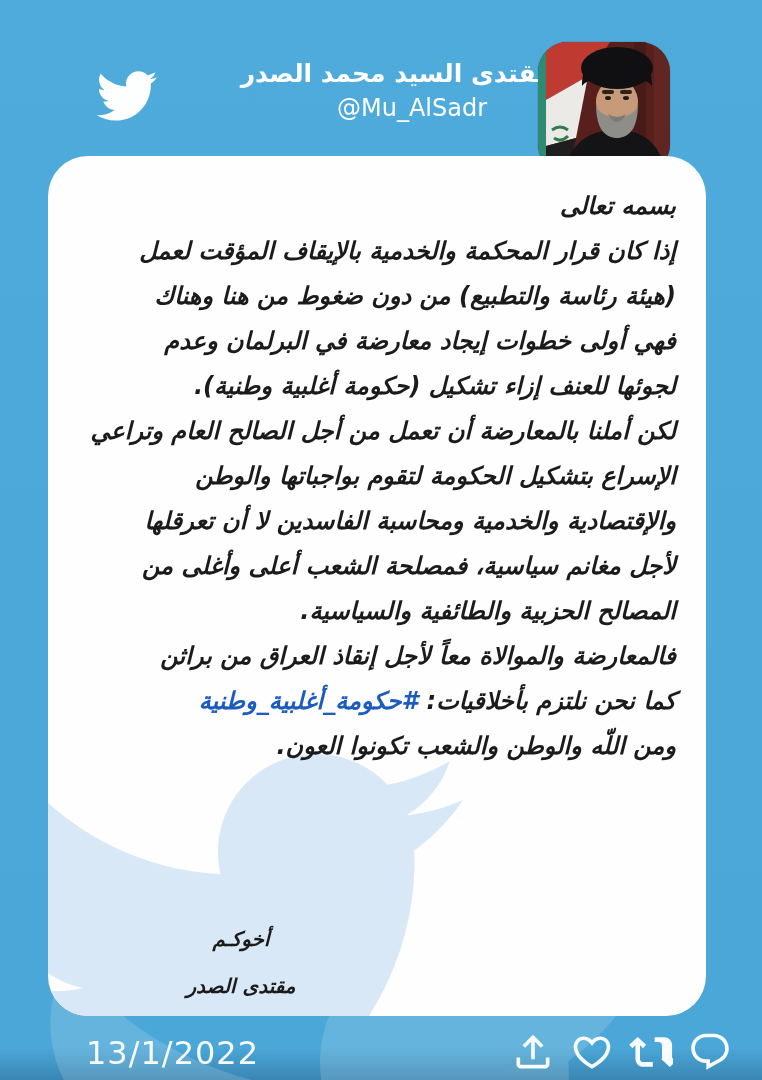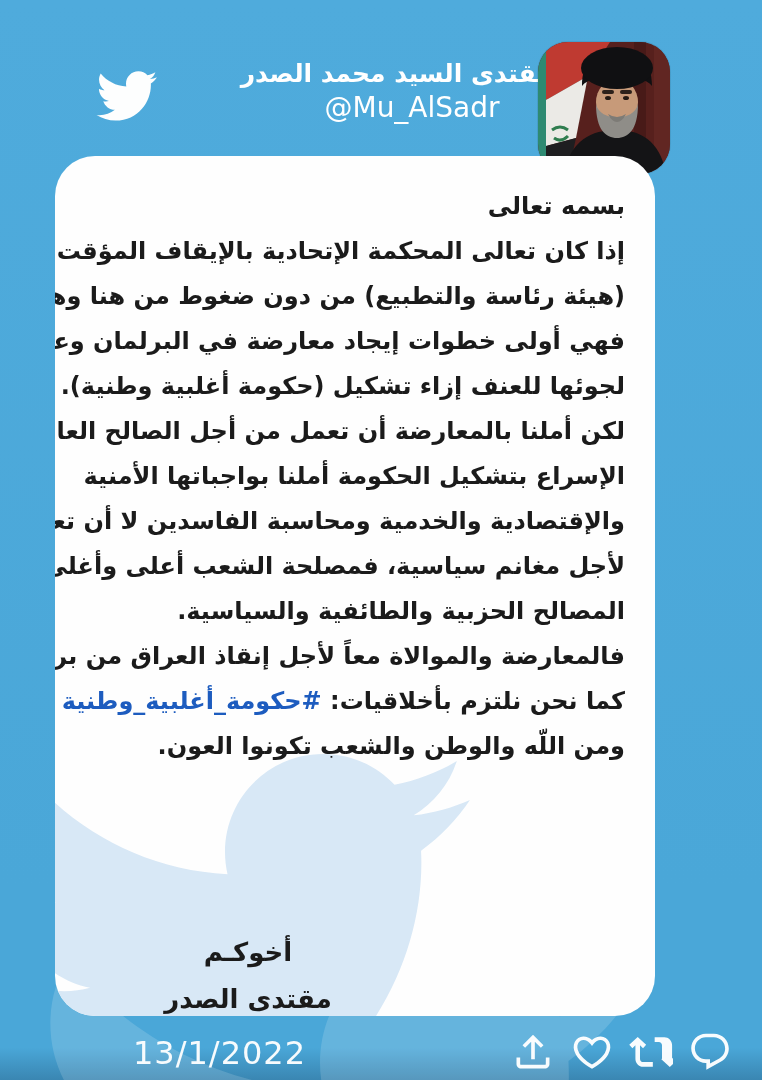--- a/index.html
+++ b/index.html
@@ -19,51 +19,51 @@
     fill:rgba(255,255,255,0.15);pointer-events:none;
   }
   
   .logo{position:absolute;left:88px;top:64px;width:76px;height:64px;}
   .logo svg{width:100%;height:100%;fill:#FDFEFE;}
   .user{
     position:absolute;left:272px;top:58px;width:280px;
     text-align:center;color:#FFFFFF;direction:rtl;
   }
   .display-name{font-size:25px;font-weight:bold;line-height:32px;white-space:nowrap;}
-  .handle{font-size:28px;line-height:36px;direction:ltr;}
+  .handle{font-size:24px;line-height:36px;direction:ltr;}
   .avatar{
     position:absolute;left:538px;top:42px;width:132px;height:132px;
     border-radius:30px;overflow:hidden;box-shadow:0 0 0 1px rgba(0,0,0,0.08);
   }
   .avatar svg{display:block;width:100%;height:100%;}
   
   .card{
-    position:absolute;left:55px;top:156px;width:600px;height:860px;
-    background:#FEFEFE;border-radius:40px;overflow:hidden;
+    position:absolute;left:48px;top:156px;width:658px;height:860px;
+    background:#FEFEFE;border-radius:40px;overflow:hidden;font-style:italic;
   }
   .card-watermark{
     position:absolute;left:-135px;top:540px;width:610px;height:505px;
     fill:#D8E8F6;pointer-events:none;
   }
   .tweet-text{
     position:absolute;top:28px;left:26px;right:30px;
     direction:rtl;text-align:right;
     color:#1B1B1B;font-weight:bold;font-size:24px;line-height:45px;
   }
   .tweet-text .line{white-space:nowrap;}
   .tweet-text .hashtag{color:#1D5CBF;}
   .signature{
     position:absolute;left:78px;top:760px;width:230px;
     text-align:center;direction:rtl;
-    color:#1B1B1B;font-weight:bold;font-size:26px;line-height:47px;margin-top:13px;
+    color:#1B1B1B;font-weight:bold;font-size:20px;line-height:47px;
   }
   
   .date{
     position:absolute;left:86px;top:1034px;width:156px;
-    color:#F7FBFD;font-size:32px;letter-spacing:1px;margin-left:47px;
+    color:#F7FBFD;font-size:32px;letter-spacing:1px;
   }
   .actions{
     position:absolute;right:30px;top:1030px;
     display:flex;gap:15px;align-items:center;
   }
   .action-btn{
     width:44px;height:44px;padding:0;border:0;background:transparent;cursor:pointer;
   }
   .action-btn svg{width:100%;height:100%;fill:rgba(255,255,255,0.96);}
 </style>
@@ -117,26 +117,26 @@
     </svg>
   </div>
 
   <div class="card">
     <svg class="card-watermark" viewBox="0 0 24 24" preserveAspectRatio="xMidYMid meet" aria-hidden="true">
       <path d="M23.643 4.937c-.835.37-1.732.62-2.675.733.962-.576 1.7-1.49 2.048-2.578-.9.534-1.897.922-2.958 1.13-.85-.904-2.06-1.47-3.4-1.47-2.572 0-4.658 2.086-4.658 4.66 0 .364.042.718.12 1.06-3.873-.195-7.304-2.05-9.602-4.868-.4.69-.63 1.49-.63 2.342 0 1.616.823 3.043 2.072 3.878-.764-.025-1.482-.234-2.11-.583v.06c0 2.257 1.605 4.14 3.737 4.568-.392.106-.803.162-1.227.162-.3 0-.593-.028-.877-.082.593 1.85 2.313 3.198 4.352 3.234-1.595 1.25-3.604 1.995-5.786 1.995-.376 0-.747-.022-1.112-.065 2.062 1.323 4.51 2.093 7.14 2.093 8.57 0 13.255-7.098 13.255-13.254 0-.2-.005-.402-.014-.602.91-.658 1.7-1.477 2.323-2.41z"></path>
     </svg>
 
     <div class="tweet-text">
         <div class="line"><span>بسمه تعالى</span></div>
-        <div class="line"><span>إذا كان تعالى المحكمة الإتحادية بالإيقاف المؤقت لعمل</span></div>
+        <div class="line"><span>إذا كان قرار المحكمة والخدمية بالإيقاف المؤقت لعمل</span></div>
         <div class="line"><span>(هيئة رئاسة والتطبيع) من دون ضغوط من هنا وهناك</span></div>
         <div class="line"><span>فهي أولى خطوات إيجاد معارضة في البرلمان وعدم</span></div>
         <div class="line"><span>لجوئها للعنف إزاء تشكيل (حكومة أغلبية وطنية).</span></div>
         <div class="line"><span>لكن أملنا بالمعارضة أن تعمل من أجل الصالح العام وتراعي</span></div>
-        <div class="line"><span>الإسراع بتشكيل الحكومة أملنا بواجباتها الأمنية</span></div>
+        <div class="line"><span>الإسراع بتشكيل الحكومة لتقوم بواجباتها والوطن</span></div>
         <div class="line"><span>والإقتصادية والخدمية ومحاسبة الفاسدين لا أن تعرقلها</span></div>
         <div class="line"><span>لأجل مغانم سياسية، فمصلحة الشعب أعلى وأغلى من</span></div>
         <div class="line"><span>المصالح الحزبية والطائفية والسياسية.</span></div>
         <div class="line"><span>فالمعارضة والموالاة معاً لأجل إنقاذ العراق من براثن</span></div>
         <div class="line"><span>كما نحن نلتزم بأخلاقيات: </span><span class="hashtag">#حكومة_أغلبية_وطنية</span></div>
         <div class="line"><span>ومن اللّه والوطن والشعب تكونوا العون.</span></div>
       </div>
 
     <div class="signature">
       <div>أخوكـم</div>

